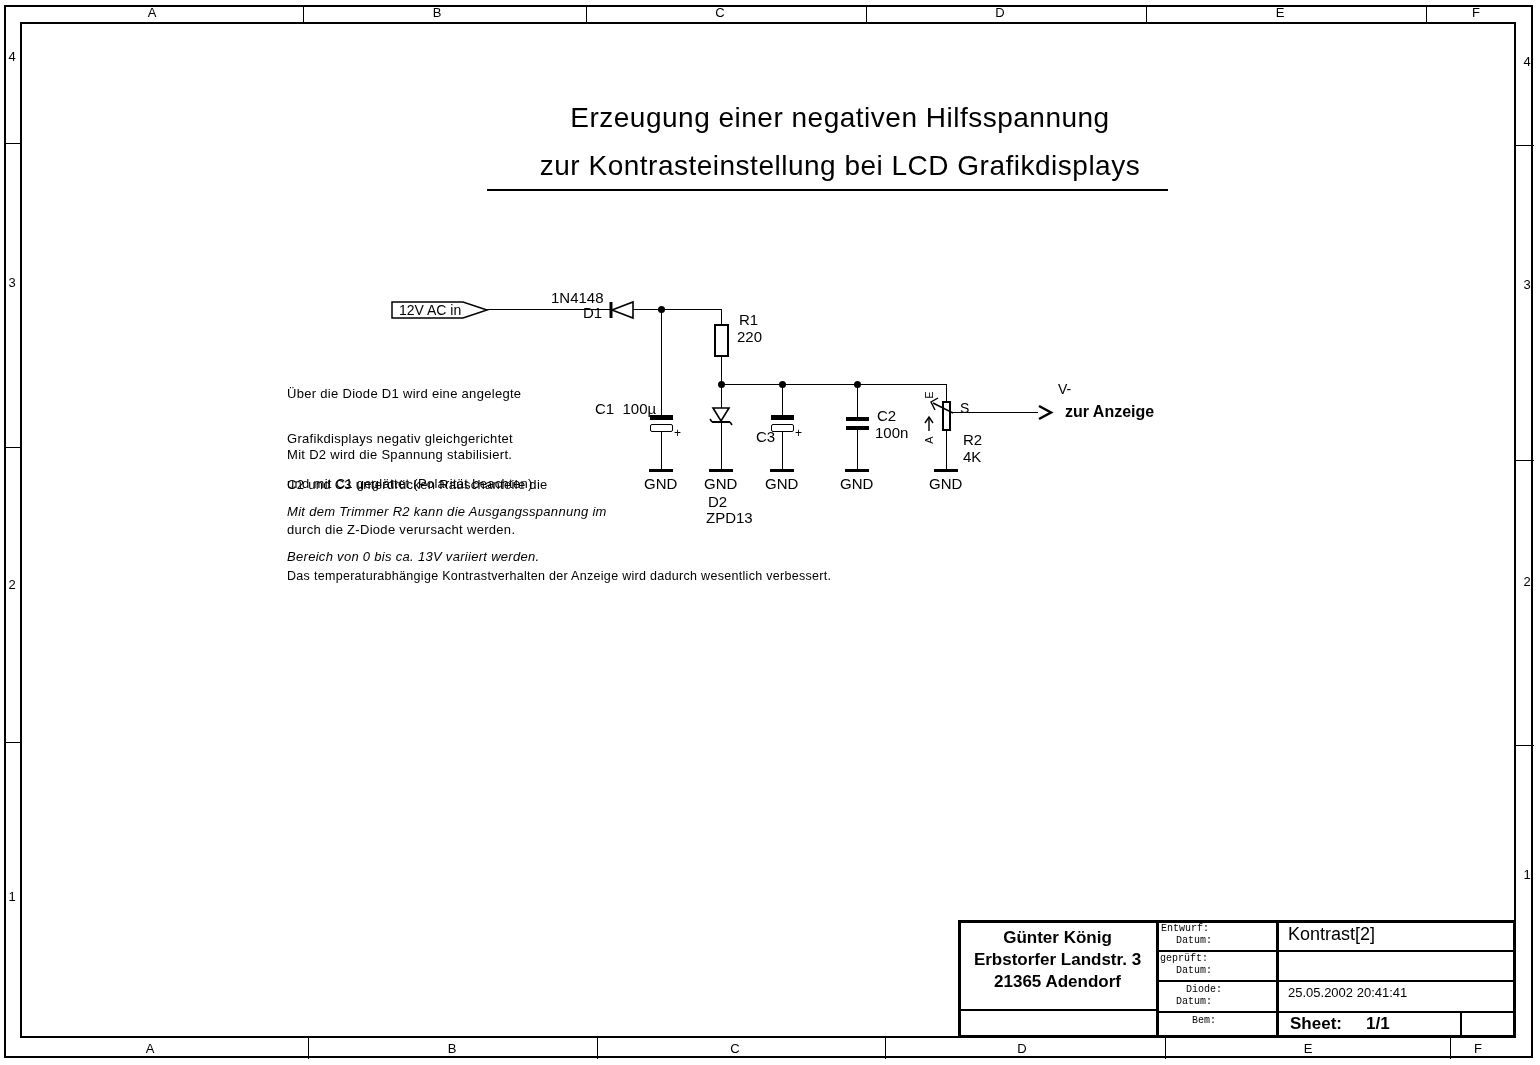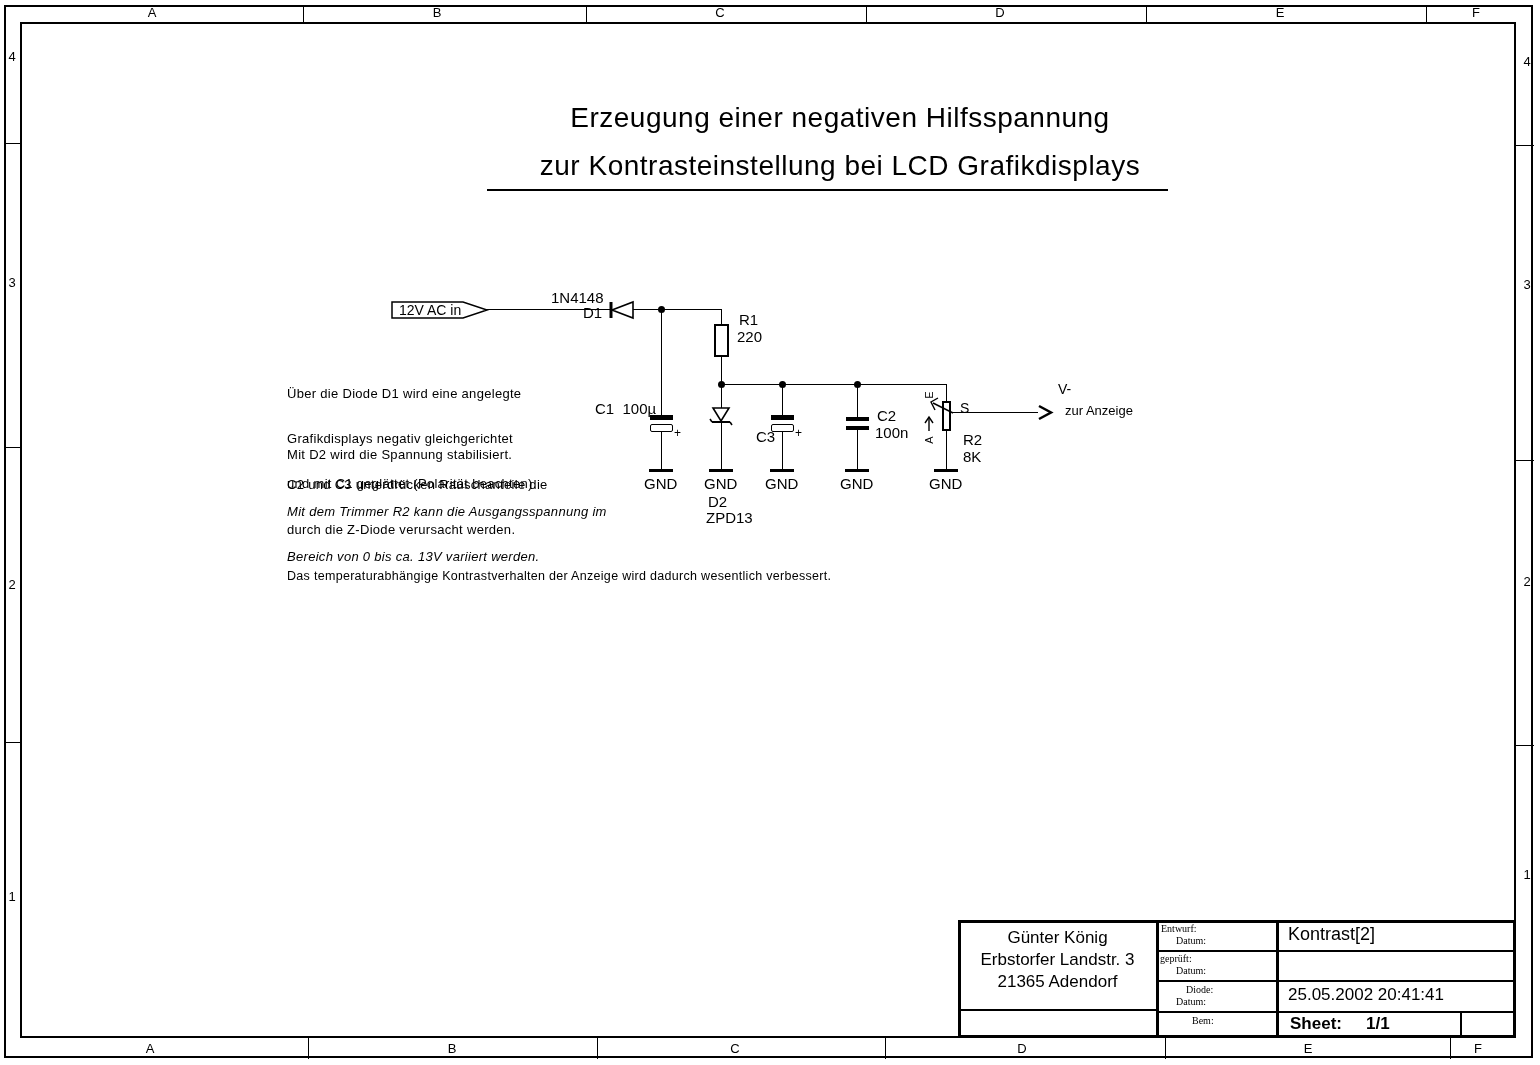--- a/index.html
+++ b/index.html
@@ -11,21 +11,21 @@
   .abs { position:absolute; }
   .ln  { position:absolute; background:#000; }
   .dot { position:absolute; width:7px; height:7px; background:#000; border-radius:50%; }
   .txt { position:absolute; white-space:pre; }
   .gridlbl { position:absolute; font-size:13px; text-align:center; width:40px; }
   .rowlbl  { position:absolute; font-size:13px; text-align:center; width:14px; }
   .complbl { position:absolute; font-size:15px; white-space:pre; }
   .note    { position:absolute; font-size:13px; letter-spacing:0.3px; line-height:15px; white-space:pre; }
   .rot     { display:inline-block; transform:rotate(-90deg); transform-origin:center; font-size:11px; }
   .tb-line { position:absolute; background:#000; }
-  .tb-small{ position:absolute; font-family:Liberation Serif, serif; font-size:10px; white-space:pre; }
+  .tb-small{ position:absolute; font-family:Liberation Mono, monospace; font-size:10px; white-space:pre; }
   svg { position:absolute; overflow:visible; }
 </style>
 </head>
 <body>
 
 <div class="abs" style="left:4px; top:5px; width:1529px; height:1053px; border:2px solid #000; box-sizing:border-box;"></div>
 <div class="abs" style="left:20px; top:22px; width:1496px; height:1016px; border:2px solid #000; box-sizing:border-box;"></div>
 
 <div class="gridlbl" style="left:132px; top:5px;">A</div>
 <div class="gridlbl" style="left:417px; top:5px;">B</div>
@@ -157,27 +157,27 @@
 <svg width="50" height="50" style="left:920px; top:392px;">
   <line x1="33" y1="21" x2="13" y2="11" stroke="#000" stroke-width="1.4"></line>
   <polyline points="18,6 11,10 15,18" fill="none" stroke="#000" stroke-width="1.4"></polyline>
   <line x1="9" y1="39" x2="9" y2="26" stroke="#000" stroke-width="1.4"></line>
   <polyline points="5,31 9,25 13,31" fill="none" stroke="#000" stroke-width="1.4"></polyline>
 </svg>
 <div class="abs" style="left:925px; top:385px; width:12px; height:12px;"><span class="rot">E</span></div>
 <div class="abs" style="left:925px; top:430px; width:12px; height:12px;"><span class="rot">A</span></div>
 <div class="txt" style="left:960px; top:400px; font-size:14px;">S</div>
 <div class="complbl" style="left:963px; top:431px;">R2</div>
-<div class="complbl" style="left:963px; top:448px;">8K</div>
+<div class="complbl" style="left:963px; top:448px;">4K</div>
 
 <svg width="20" height="18" style="left:1036px; top:404px;">
   <polyline points="3,2 15,8.5 3,15" fill="none" stroke="#000" stroke-width="2.5"></polyline>
 </svg>
 <div class="txt" style="left:1058px; top:381px; font-size:14px;">V-</div>
-<div class="txt" style="left:1065px; top:403px; font-size:13px; font-weight:normal;">zur Anzeige</div>
+<div class="txt" style="left:1065px; top:403px; font-size:16px; font-weight:bold;">zur Anzeige</div>
 
 <div class="ln" style="left:649px; top:469px; width:24px; height:3px;"></div>
 <div class="complbl" style="left:644px; top:475px;">GND</div>
 <div class="ln" style="left:709px; top:469px; width:24px; height:3px;"></div>
 <div class="complbl" style="left:704px; top:475px;">GND</div>
 <div class="ln" style="left:770px; top:469px; width:24px; height:3px;"></div>
 <div class="complbl" style="left:765px; top:475px;">GND</div>
 <div class="ln" style="left:845px; top:469px; width:24px; height:3px;"></div>
 <div class="complbl" style="left:840px; top:475px;">GND</div>
 <div class="ln" style="left:934px; top:469px; width:24px; height:3px;"></div>
@@ -188,30 +188,30 @@
 <div class="tb-line" style="left:1276px; top:920px; width:3px; height:118px;"></div>
 <div class="tb-line" style="left:958px; top:1009px; width:200px; height:2px;"></div>
 <div class="tb-line" style="left:1156px; top:950px; width:123px; height:2px;"></div>
 <div class="tb-line" style="left:1156px; top:980px; width:123px; height:2px;"></div>
 <div class="tb-line" style="left:1156px; top:1011px; width:123px; height:2px;"></div>
 <div class="tb-line" style="left:1276px; top:950px; width:240px; height:2px;"></div>
 <div class="tb-line" style="left:1276px; top:980px; width:240px; height:2px;"></div>
 <div class="tb-line" style="left:1276px; top:1011px; width:240px; height:2px;"></div>
 <div class="tb-line" style="left:1460px; top:1011px; width:2px; height:27px;"></div>
 
-<div class="abs" style="left:958px; top:927px; width:199px; text-align:center; font-weight:normal; font-size:17px; line-height:22px;">
+<div class="abs" style="left:958px; top:927px; width:199px; text-align:center; font-weight:bold; font-size:17px; line-height:22px;">
   <div>Günter König</div>
   <div>Erbstorfer Landstr. 3</div>
   <div>21365 Adendorf</div>
 </div>
 
 <div class="tb-small" style="left:1161px; top:923px;">Entwurf:</div>
 <div class="tb-small" style="left:1176px; top:935px;">Datum:</div>
 <div class="tb-small" style="left:1160px; top:953px;text-align:center;">geprüft:</div>
 <div class="tb-small" style="left:1176px; top:965px;">Datum:</div>
 <div class="tb-small" style="left:1186px; top:984px;">Diode:</div>
 <div class="tb-small" style="left:1176px; top:996px;">Datum:</div>
 <div class="tb-small" style="left:1192px; top:1015px;">Bem:</div>
 
 <div class="txt" style="left:1288px; top:924px; font-size:18px; font-weight:normal;">Kontrast[2]</div>
-<div class="txt" style="left:1288px; top:985px; font-size:17px;">25.05.2002 20:41:41</div>
+<div class="txt" style="left:1288px; top:985px; font-size:13px;">25.05.2002 20:41:41</div>
 <div class="txt" style="left:1290px; top:1014px; font-size:17px; font-weight:bold;">Sheet:</div>
 <div class="txt" style="left:1366px; top:1014px; font-size:17px; font-weight:bold;">1/1</div>
 
 </body></html>

